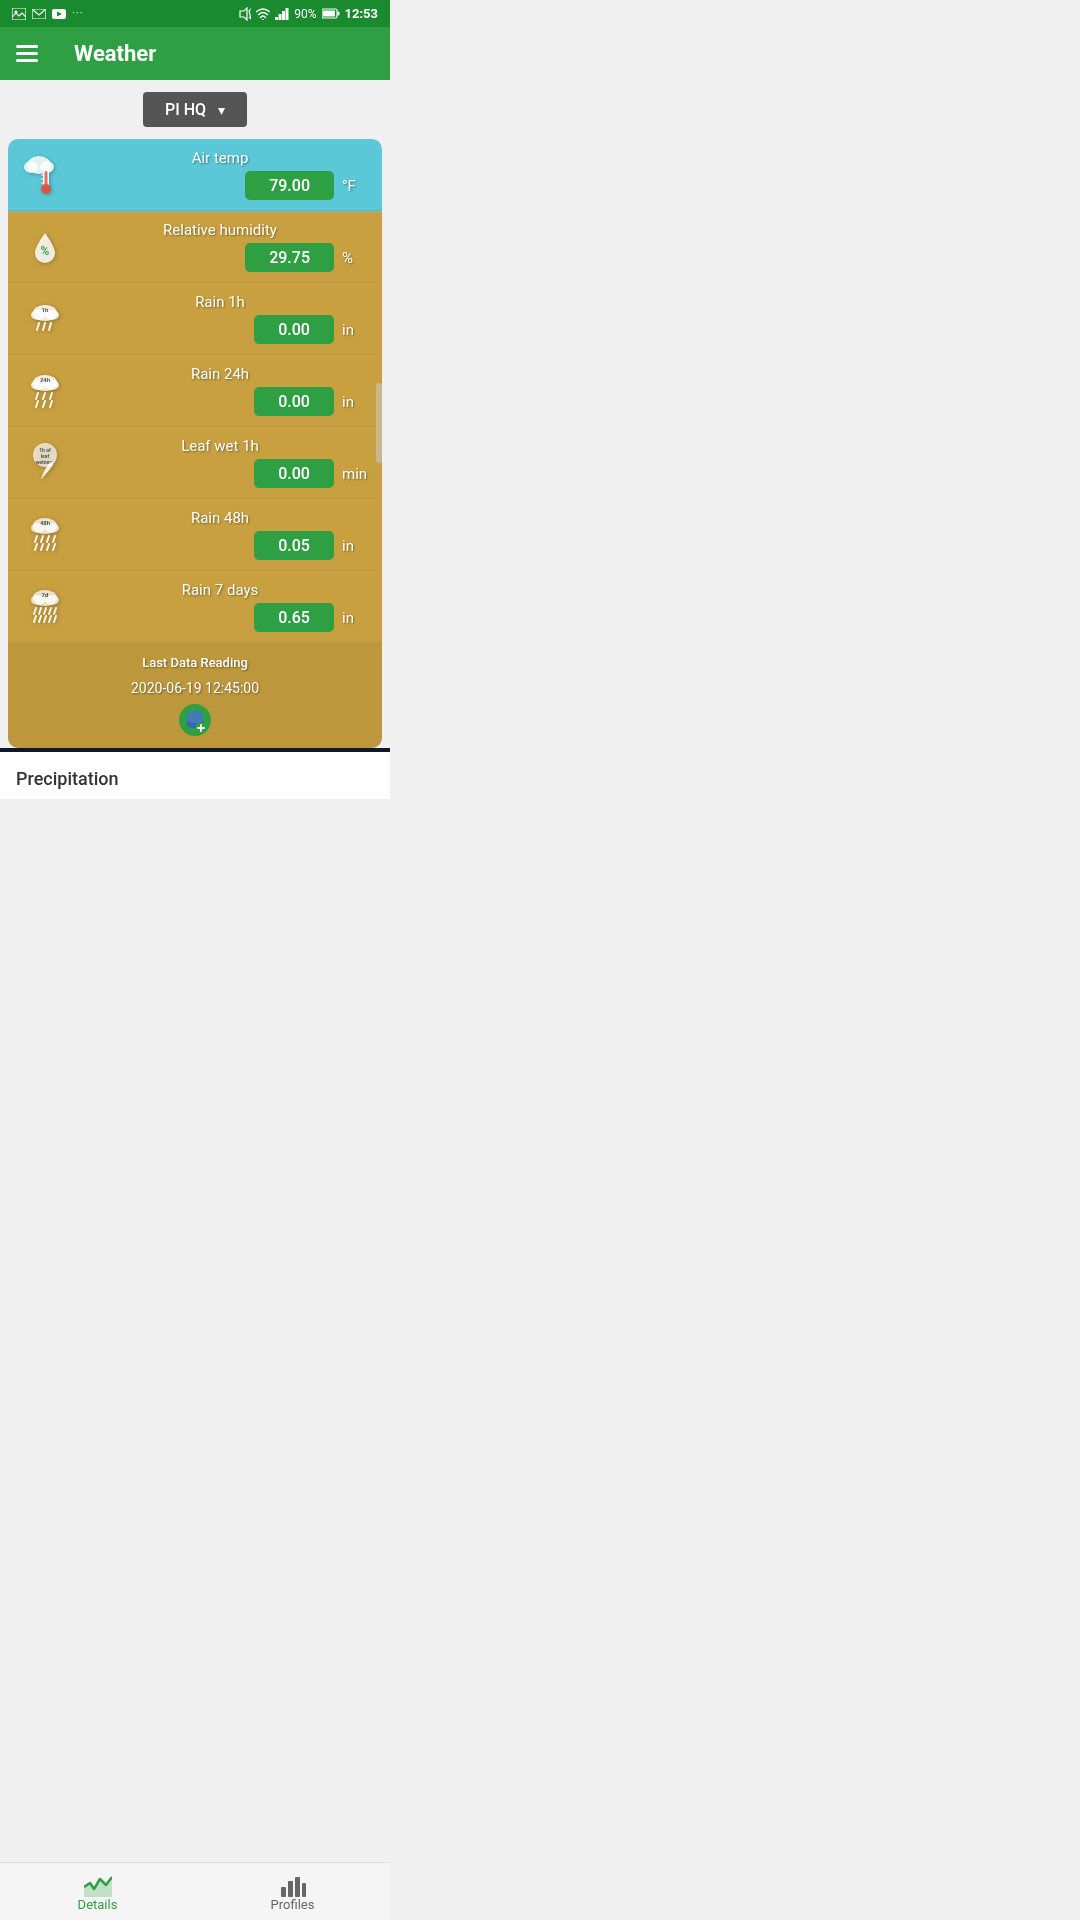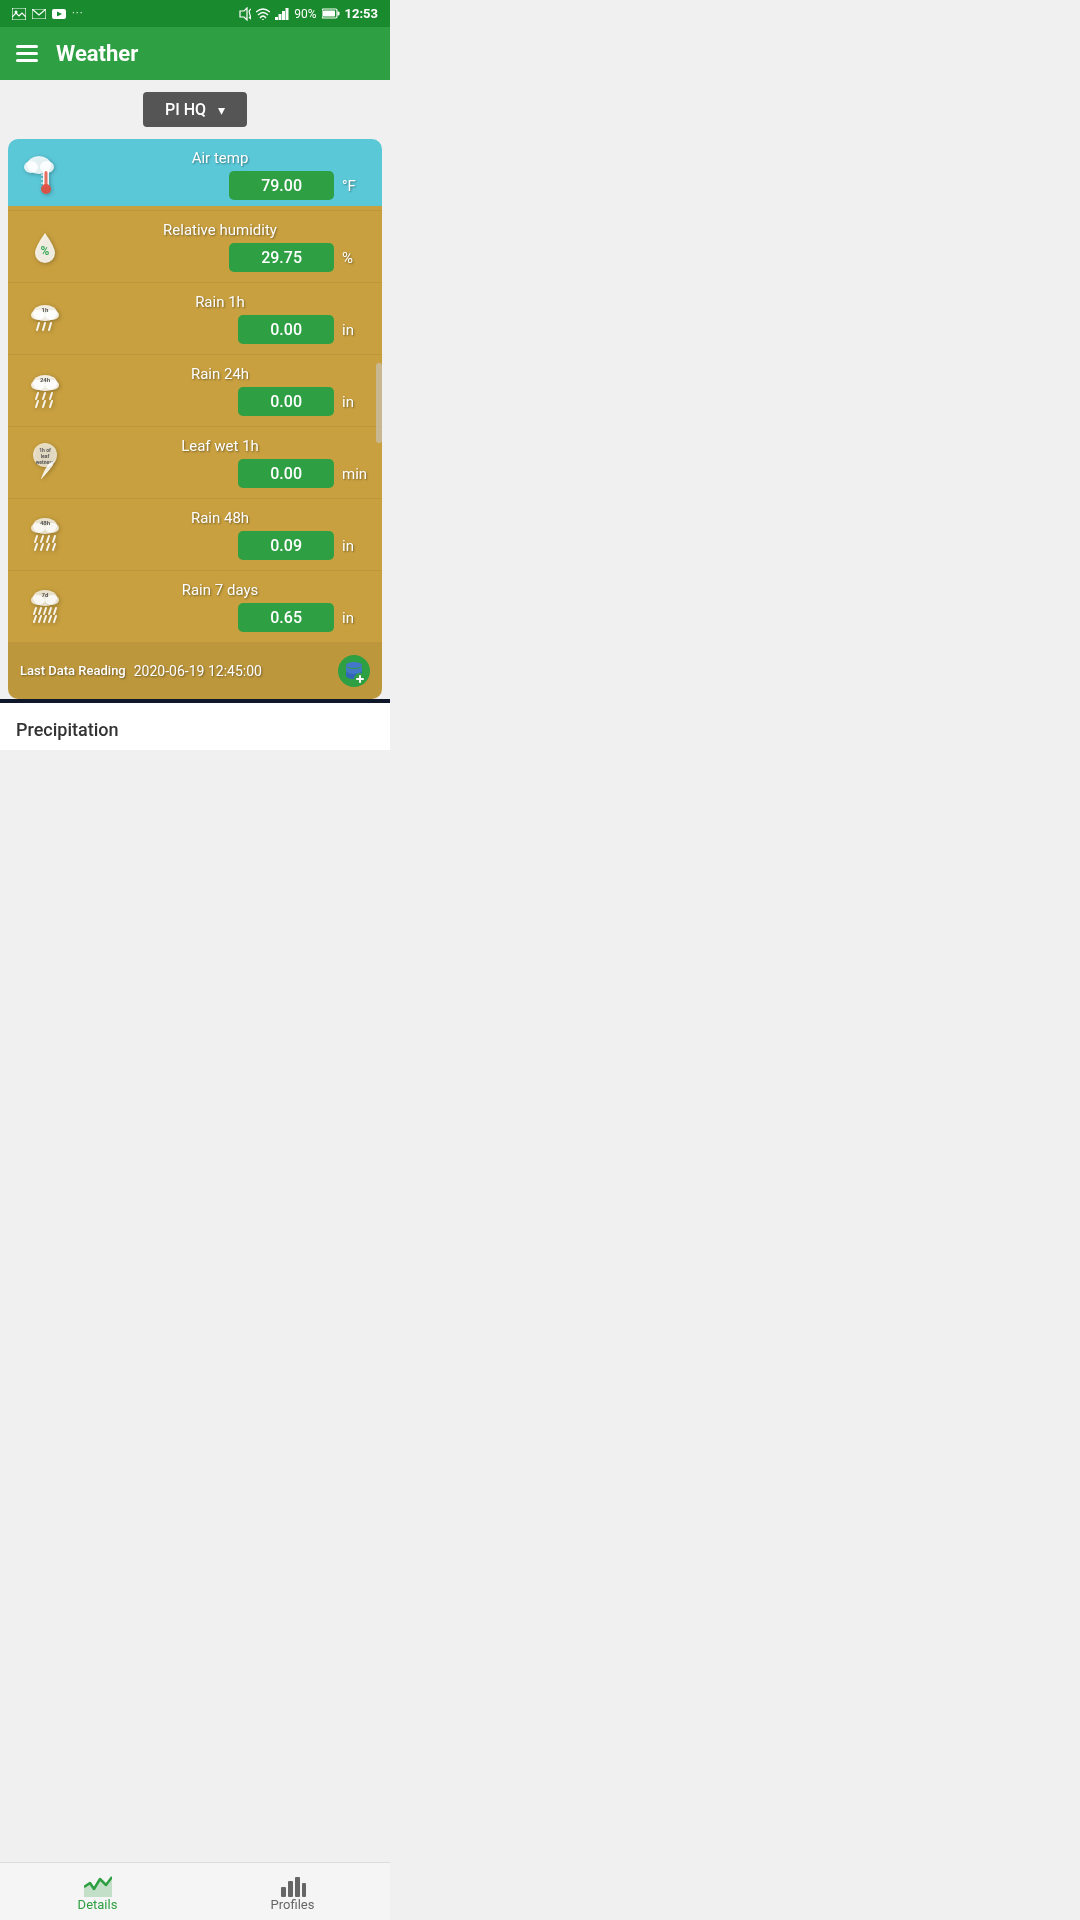--- a/index.html
+++ b/index.html
@@ -26,21 +26,21 @@
     .status-left { display: flex; gap: 6px; align-items: center; }
     .status-right { display: flex; gap: 5px; align-items: center; font-size: 12px; }
 
     
     .header {
       background: #2ea043;
       color: white;
       padding: 14px 16px;
       display: flex;
       align-items: center;
-      gap: 18px;
+      gap: 36px;
     }
     .hamburger { cursor: pointer; display: flex; flex-direction: column; gap: 4px; }
     .hamburger span { display: block; width: 22px; height: 3px; background: white; border-radius: 2px; }
     .header-title { font-size: 22px; font-weight: bold; color: white; }
 
     
     .location-bar {
       display: flex;
       justify-content: center;
       padding: 12px 0;
@@ -107,21 +107,21 @@
     .row-value-line {
       display: flex;
       align-items: center;
       justify-content: flex-end;
       gap: 8px;
     }
 
     .value-box {
       background: #2ea043;
       color: white;
-      padding: 5px 32px;
+      padding: 5px 24px;
       border-radius: 5px;
       font-size: 16px;
       font-weight: 500;
       min-width: 80px;
       text-align: center;
     }
 
     .unit-label {
       color: white;
       font-size: 15px;
@@ -141,20 +141,21 @@
 
     
     .last-data-row {
       position: relative;
       z-index: 1;
       display: flex;
       align-items: center;
       padding: 12px 12px;
       background: rgba(0,0,0,0.05);
       gap: 8px;
+      flex-direction: column;
     }
     .last-data-label {
       color: white;
       font-size: 13px;
       font-weight: 500;
       min-width: 70px;
       text-shadow: 1px 1px 2px rgba(0,0,0,0.4);
       line-height: 1.3;
     }
     .last-data-value {
@@ -422,21 +423,21 @@
         <line x1="32" y1="23" x2="30" y2="29" stroke="rgba(255,255,255,0.9)" stroke-width="2" stroke-linecap="round"></line>
         <line x1="14" y1="31" x2="12" y2="37" stroke="rgba(255,255,255,0.9)" stroke-width="2" stroke-linecap="round"></line>
         <line x1="20" y1="31" x2="18" y2="37" stroke="rgba(255,255,255,0.9)" stroke-width="2" stroke-linecap="round"></line>
         <line x1="26" y1="31" x2="24" y2="37" stroke="rgba(255,255,255,0.9)" stroke-width="2" stroke-linecap="round"></line>
         <line x1="32" y1="31" x2="30" y2="37" stroke="rgba(255,255,255,0.9)" stroke-width="2" stroke-linecap="round"></line>
       </svg>
     </div>
     <div class="weather-row-inner">
       <div class="row-label">Rain 48h</div>
       <div class="row-value-line">
-        <div class="value-box">0.09</div>
+        <div class="value-box">0.05</div>
         <span class="unit-label">in</span>
       </div>
     </div>
   </div>
 
   <div class="weather-row">
     <div class="row-icon">
       <svg width="44" height="44" viewBox="0 0 44 44" class="icon-svg">
         <ellipse cx="22" cy="13" rx="12" ry="8" fill="rgba(255,255,255,0.75)"></ellipse>
         <ellipse cx="15" cy="15" rx="7" ry="5" fill="rgba(255,255,255,0.75)"></ellipse>

